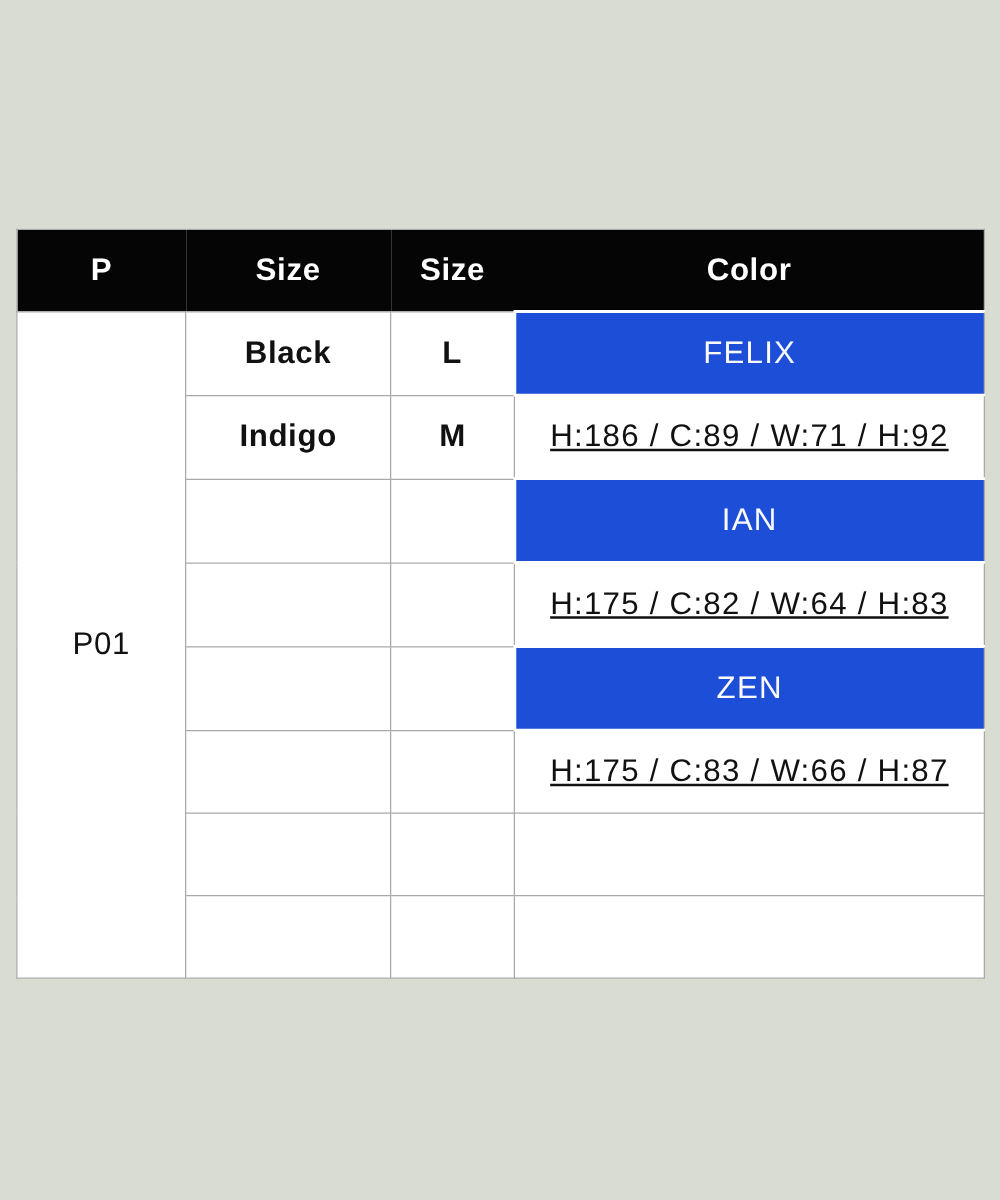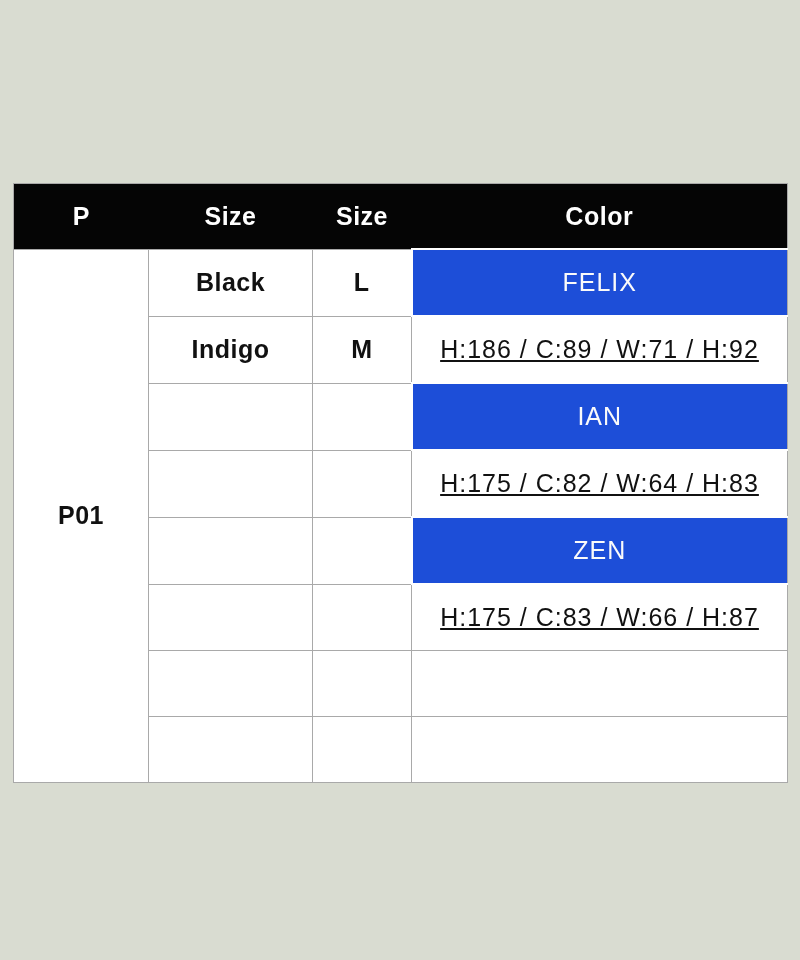--- a/index.html
+++ b/index.html
@@ -42,21 +42,21 @@
     text-align: center;
     vertical-align: middle;
     border: 1px solid #a9a9a9;
     font-size: 25px;
     color: #111111;
     background: #ffffff;
     overflow: hidden;
     white-space: nowrap;
   }
   td.product-cell {
-    font-weight: 700;
+    font-weight: 400;
     letter-spacing: 0.5px;
   }
   td.color-cell, td.size-cell {
     font-weight: 700;
     letter-spacing: 0.5px;
   }
   td.model-name-cell {
     background: #1d4ed8;
     color: #fafafa;
     font-weight: 400;

